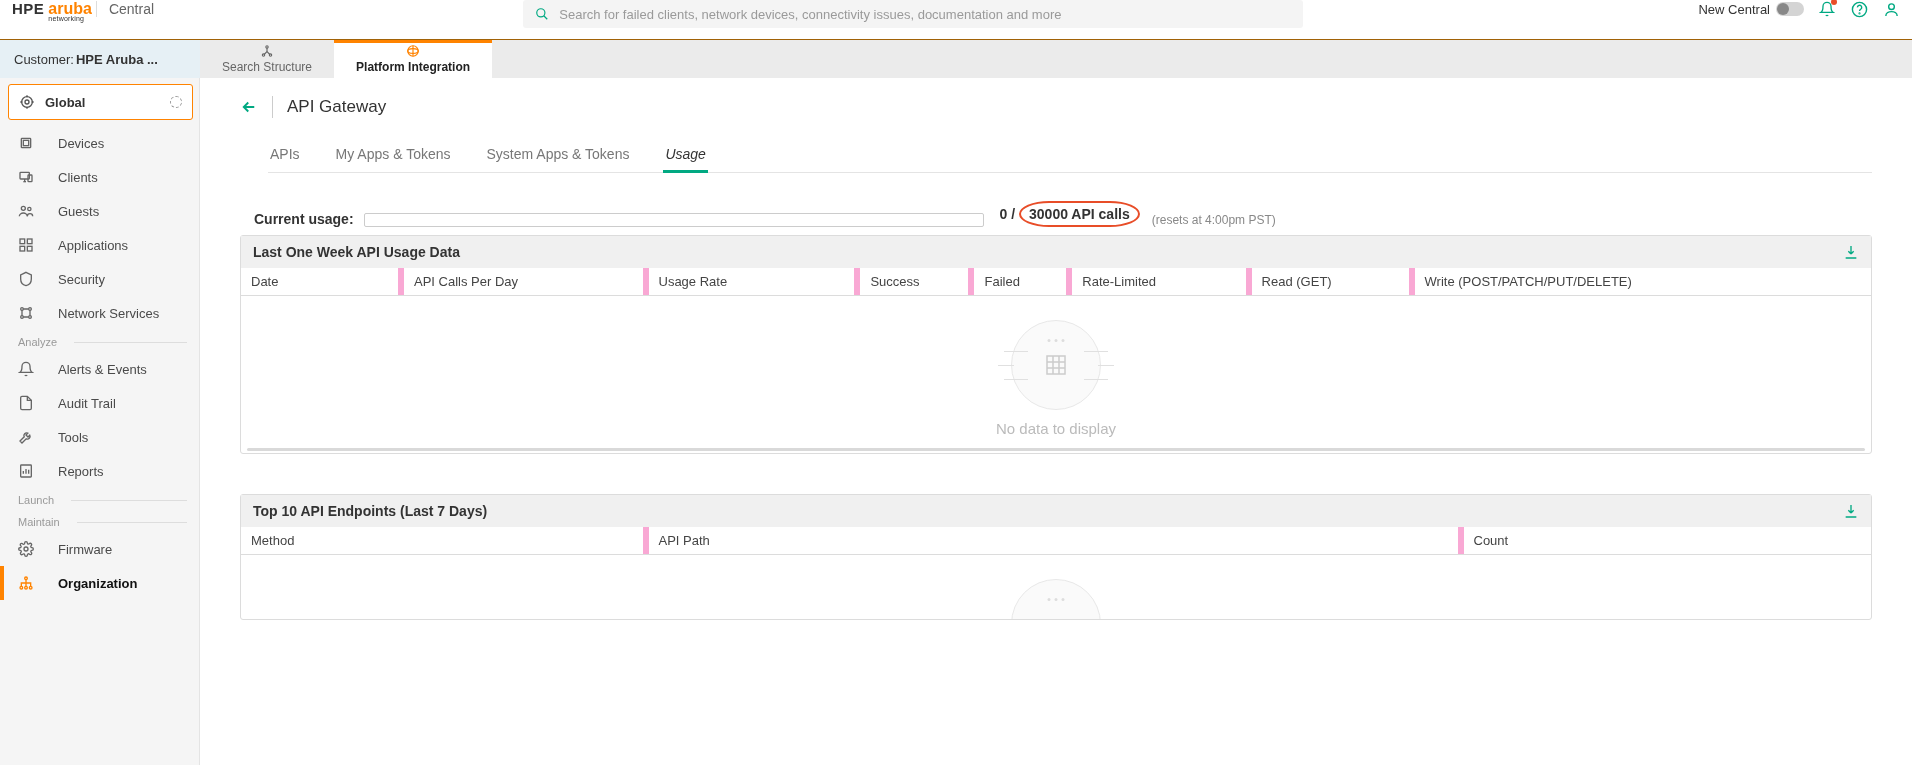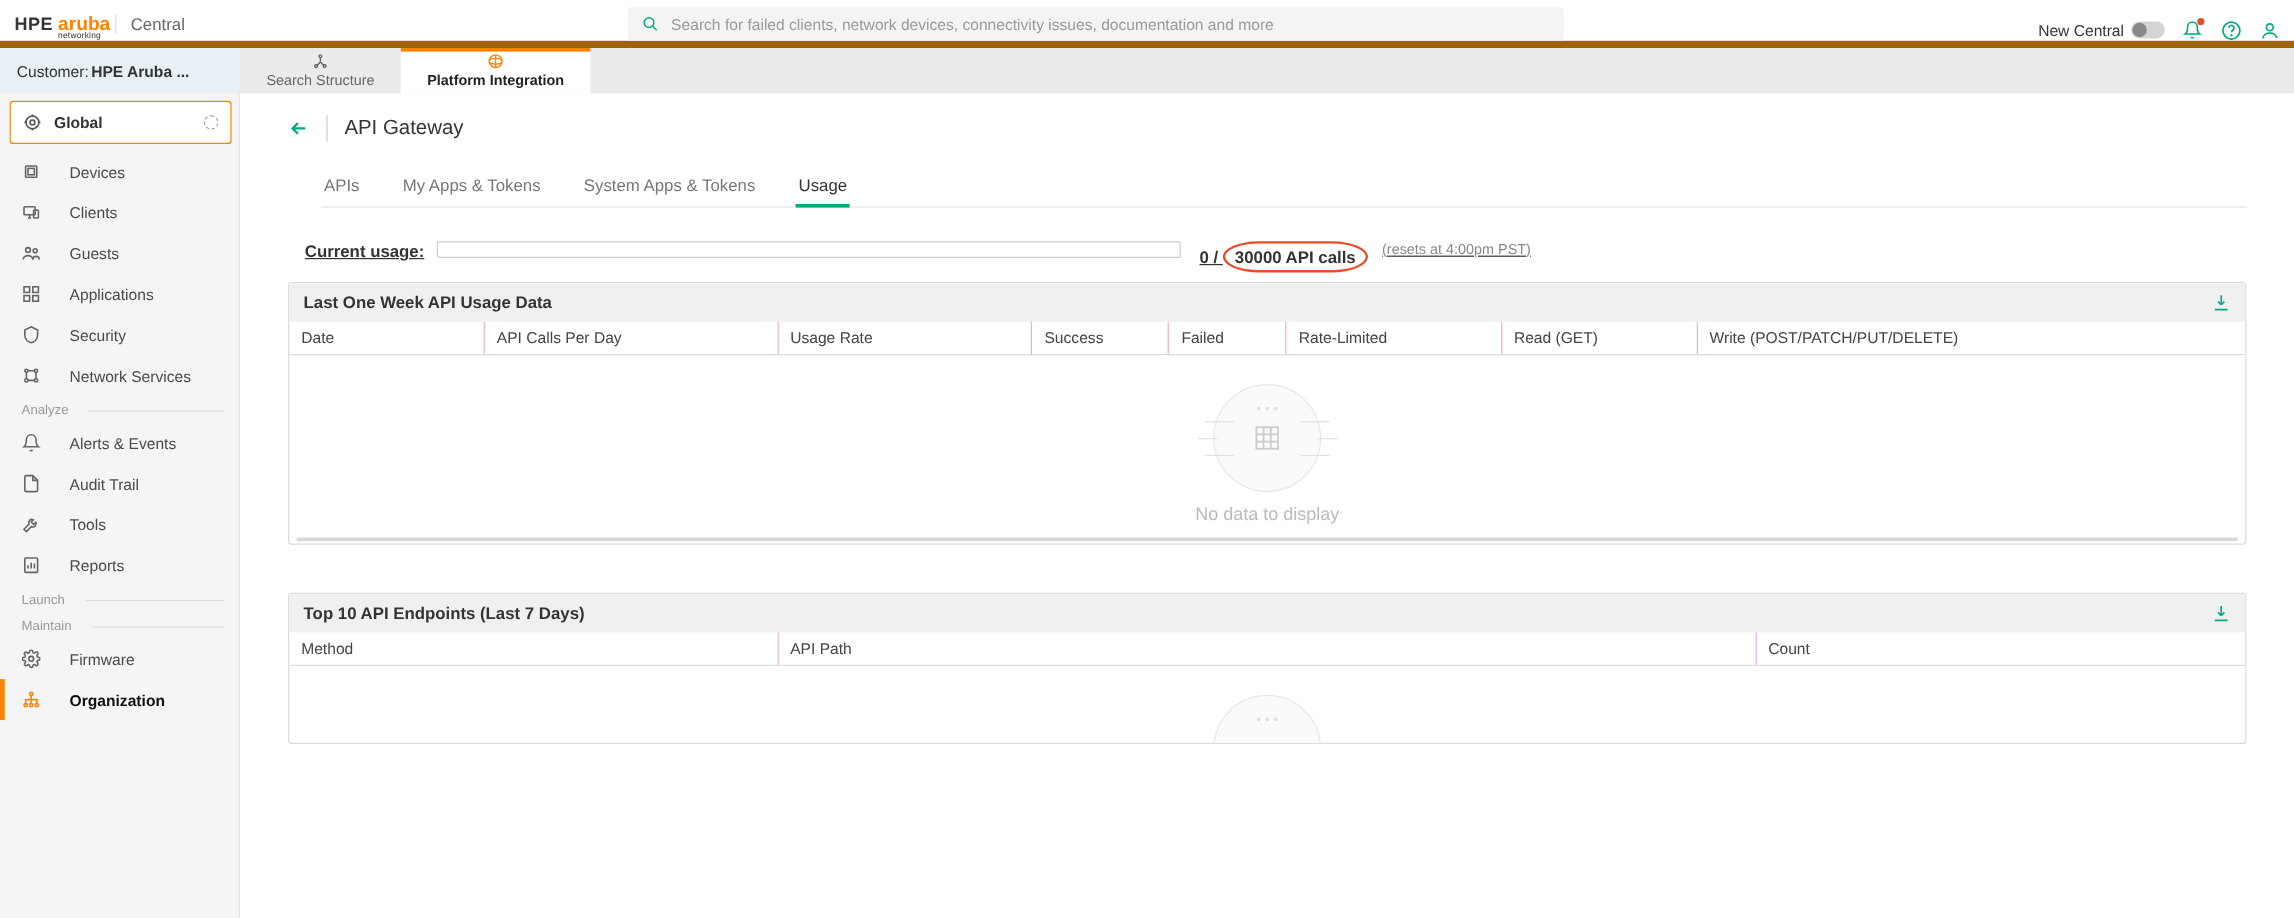--- a/index.html
+++ b/index.html
@@ -1,17 +1,17 @@
 <!DOCTYPE html>
 <html><head>
 <meta charset="utf-8">
 <style>
 * { box-sizing: border-box; margin: 0; padding: 0; }
 body { font-family: Arial, sans-serif; font-size: 13px; color: #333; background: #fff; overflow: hidden; }
-.topbar { height: 40px; display: flex; align-items: flex-end; padding: 0 12px; border-bottom: 6px solid #a16207; }
+.topbar { height: 40px; display: flex; align-items: flex-start; padding: 0 12px; border-bottom: 1px solid #a16207; }
 .logo-block { display: flex; align-items: baseline; gap: 4px; margin-right: 18px; }
 .logo-hpe { font-weight: bold; font-size: 15px; letter-spacing: 0.5px; }
 .logo-aruba { color: #ff8300; font-size: 16px; font-weight: bold; }
 .logo-sub { font-size: 7px; display: block; margin-top: -3px; color: #333; letter-spacing: 0.2px; }
 .logo-central { font-size: 14px; color: #666; border-left: 1px solid #ddd; padding-left: 12px; }
 .search-wrap { flex: 1; display: flex; justify-content: center; }
 .search-box { width: 780px; height: 28px; background: #f4f4f4; border-radius: 3px; display: flex; align-items: center; padding: 0 10px; gap: 8px; }
 .search-box input { flex: 1; border: none; background: transparent; outline: none; font-size: 13px; color: #333; }
 .search-box input::placeholder { color: #9a9a9a; }
 .top-right { display: flex; align-items: center; gap: 14px; margin-left: 44px; }
@@ -44,35 +44,35 @@
 .nav-icon { width: 16px; height: 16px; display: inline-flex; align-items: center; justify-content: center; color: #666; }
 
 .content { flex: 1; overflow-y: auto; padding: 0 40px 40px 40px; }
 .page-header { display: flex; align-items: center; gap: 14px; padding: 18px 0 0 0; }
 .back-arrow { width: 18px; height: 18px; cursor: pointer; color: #01a982; }
 .vline { width: 1px; height: 22px; background: #ccc; }
 .page-title { font-size: 17px; color: #333; }
 
 .sub-tabs { display: flex; gap: 32px; border-bottom: 1px solid #e4e4e4; margin-top: 18px; margin-left: 28px; }
 .sub-tab { padding: 10px 2px; font-size: 14px; color: #777; cursor: pointer; position: relative; }
-.sub-tab.active { color: #333; }
+.sub-tab.active { color: #333; font-style: italic; }
 .sub-tab.active::after { content: ""; position: absolute; left: 0; right: 0; bottom: -1px; height: 3px; background: #01a982; }
 
-.usage-row { display: flex; align-items: flex-start; margin: 28px 0 8px 14px; gap: 10px; text-decoration: underline; }
+.usage-row { display: flex; align-items: flex-end; margin: 28px 0 8px 14px; gap: 10px; }
 .usage-label { font-weight: 600; font-size: 14px; }
 .usage-bar { flex: 1; max-width: 620px; height: 14px; border: 1px solid #ccc; border-radius: 2px; }
 .usage-text { font-size: 14px; font-weight: 600; margin-left: 6px; }
 .highlight-oval { border: 2px solid #e84d28; border-radius: 50%/100%; padding: 3px 8px; display: inline-block; }
 .usage-reset { font-size: 12px; color: #888; margin-left: 2px; }
 
 .card { border: 1px solid #dcdcdc; border-radius: 3px; margin-top: 4px; }
 .card-header { background: #f0f0f0; padding: 8px 12px; display: flex; justify-content: space-between; align-items: center; font-weight: 600; font-size: 14px; }
 .download-icon { color: #01a982; cursor: pointer; }
 .table-head { display: flex; border-bottom: 1px solid #dcdcdc; }
-.th { padding: 6px 10px; font-size: 13px; color: #444; border-right: 1px solid #f9a8d4; }
+.th { padding: 6px 10px; font-size: 13px; color: #444; border-right: 6px solid #f9a8d4; }
 .th:last-child { border-right: none; }
 .no-data { text-align: center; padding: 24px 0 16px; }
 .no-data-text { color: #bbb; font-size: 15px; margin-top: 10px; }
 .empty-illustration { width: 120px; height: 90px; margin: 0 auto; position: relative; }
 .circle-bg { width: 90px; height: 90px; border: 1px solid #e8e8e8; border-radius: 50%; margin: 0 auto; display: flex; align-items: center; justify-content: center; background: #fafafa; position: relative; }
 .grid-icon { width: 24px; height: 24px; }
 .hline { position: absolute; width: 24px; height: 1px; background: #e0e0e0; }
 .hline.l1 { left: -8px; top: 30px; }
 .hline.l2 { left: -14px; top: 44px; width: 16px; }
 .hline.l3 { left: -8px; top: 58px; }

